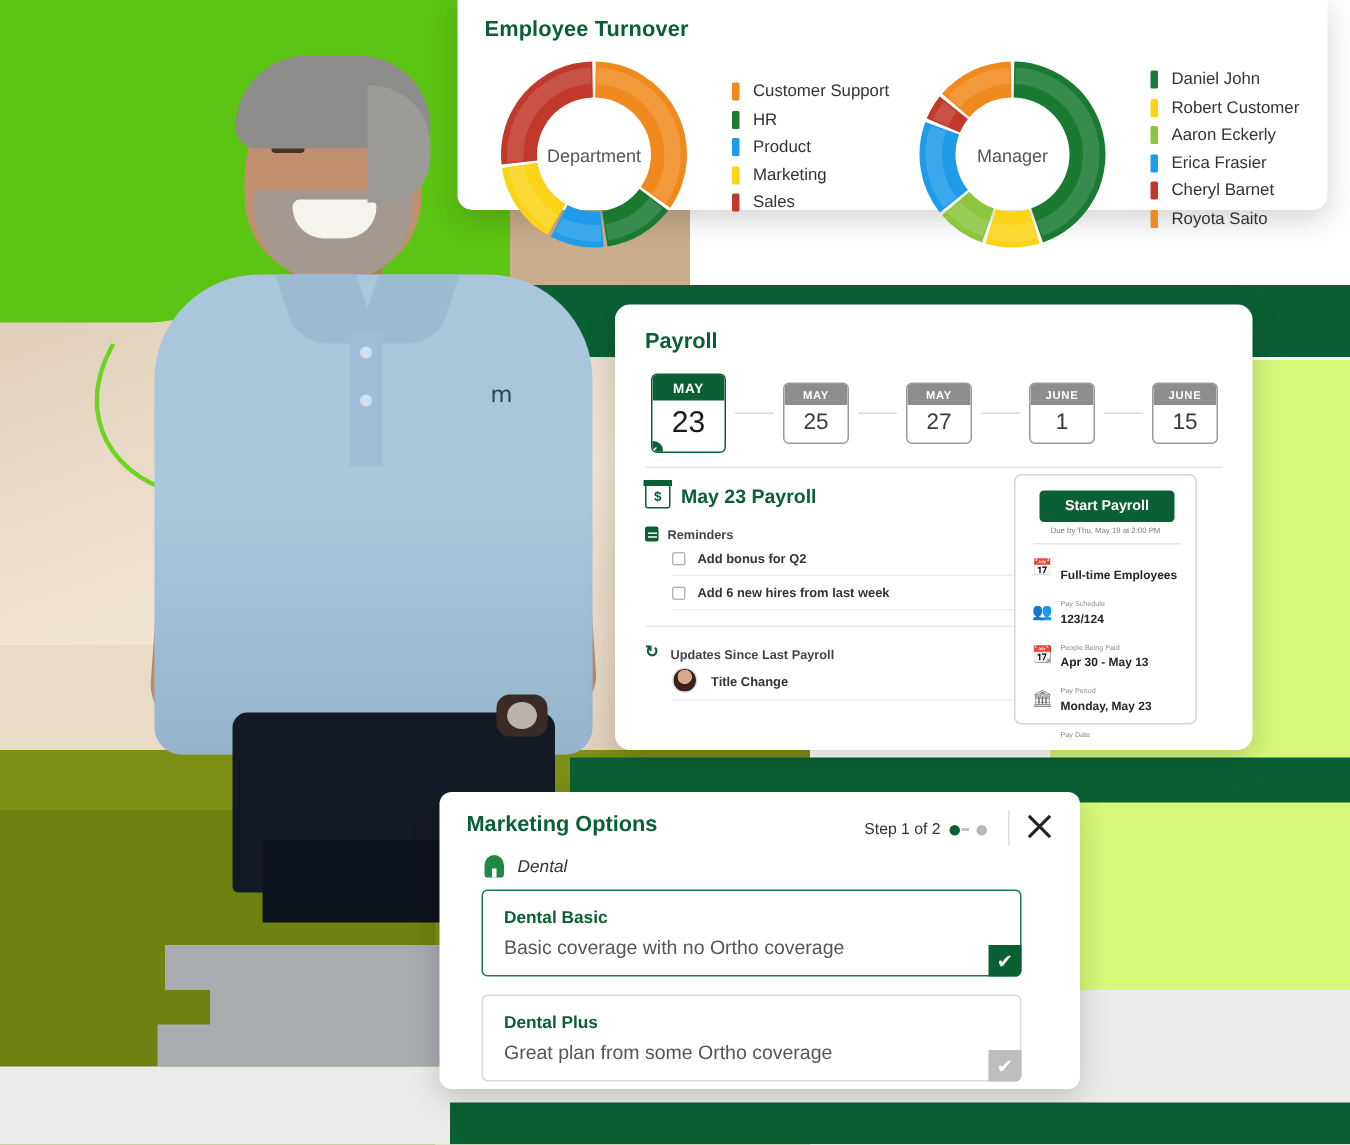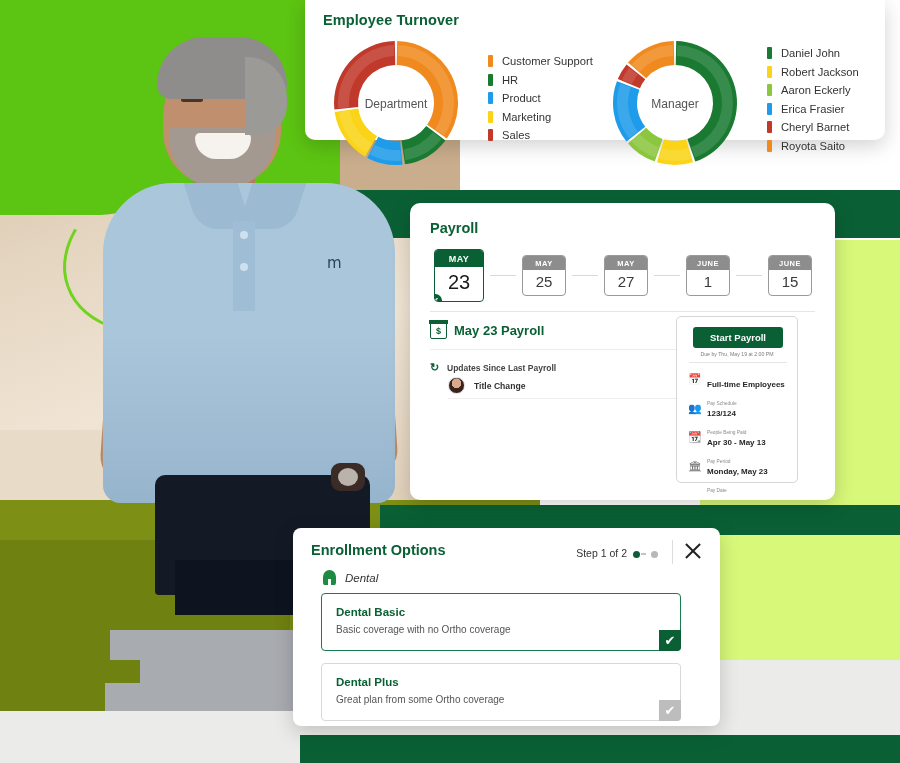--- a/index.html
+++ b/index.html
@@ -178,21 +178,21 @@
   .en-cat { position:absolute; left:30px; top:42px; display:flex; align-items:center;
      font-size:11.5px; color:#333;font-style:italic; }
   .ico-tooth { width:13px; height:15px; background:#1f8a43; margin-right:9px;
      border-radius:50% 50% 12% 12%/ 46% 46% 20% 20%; position:relative; }
   .ico-tooth:after { content:""; position:absolute; left:5px; bottom:0; width:3px; height:6px;
      background:#fff; }
   .plan { position:absolute; left:28px; width:360px; height:58px; border:1px solid #d8d8d8;
      border-radius:4px; background:#fff; }
   .plan.sel { border:1.5px solid #1a7a52; }
   .plan-name { position:absolute; left:14px; top:12px; font-size:11.5px; font-weight:bold; color:#0a6034; }
-  .plan-desc { position:absolute; left:14px; top:30px; font-size:10px; color:#555; }
+  .plan-desc { position:absolute; left:14px; top:30px; font-size:13px; color:#555; }
   .plan-check { position:absolute; right:-1px; bottom:-1px; width:22px; height:21px;
      background:#0a6034; color:#fff; font-size:13px; text-align:center; line-height:21px;
      border-radius:0 0 4px 0; }
   .plan-check.off { background:#bdbdbd; }
 </style>
 </head>
 <body>
 
 <div id="stage">
 
@@ -304,21 +304,21 @@
       </svg>
       <div class="donut-label">Manager</div>
     </div>
     <div class="legend" id="mgr-legend" style="left:462px; top:44px;">
         <div class="legend-row">
           <span class="legend-swatch" style="background:#1a7a32"></span>
           <span>Daniel John</span>
         </div>
         <div class="legend-row">
           <span class="legend-swatch" style="background:#fbd417"></span>
-          <span>Robert Jackson</span>
+          <span>Robert Customer</span>
         </div>
         <div class="legend-row">
           <span class="legend-swatch" style="background:#8cc63e"></span>
           <span>Aaron Eckerly</span>
         </div>
         <div class="legend-row">
           <span class="legend-swatch" style="background:#1e9cea"></span>
           <span>Erica Frasier</span>
         </div>
         <div class="legend-row">
@@ -362,20 +362,34 @@
         </div>
       </div>
     <div class="pr-sep"></div>
 
     <div class="pr-left">
       <div class="pr-sub">
         <span class="ico-caldollar">$</span>
         <span>May 23 Payroll</span>
       </div>
 
+      <div class="pr-group">
+        <div class="pr-grouptitle">
+          <span class="ico-note"></span>
+          <span>Reminders</span>
+        </div>
+        <div class="pr-item">
+          <span class="pr-cb"></span>
+          <span>Add bonus for Q2</span>
+        </div>
+        <div class="pr-item">
+          <span class="pr-cb"></span>
+          <span>Add 6 new hires from last week</span>
+        </div>
+      </div>
 
       <div class="pr-divider"></div>
 
       <div class="pr-group">
         <div class="pr-grouptitle">
           <span class="ico-refresh">↻</span>
           <span>Updates Since Last Payroll</span>
         </div>
         <div class="pr-item" style="height:26px;">
           <span class="pr-avatar"></span>
@@ -403,21 +417,21 @@
           <span><span class="stat-main">Apr 30 - May 13</span><br><span class="stat-sub">Pay Period</span></span>
         </div>
         <div class="stat" style="top: 143px;">
           <span class="stat-ico">🏛</span>
           <span><span class="stat-main">Monday, May 23</span><br><span class="stat-sub">Pay Date</span></span>
         </div>
       </div>
   </div>
 
   <div class="card" id="enroll">
-    <div class="en-title">Enrollment Options</div>
+    <div class="en-title">Marketing Options</div>
     <div class="en-step">
       <span>Step 1 of 2</span><span class="dot on"></span><span class="dot-line"></span><span class="dot off"></span>
     </div>
     <div class="en-divider"></div>
     <div class="en-close"></div>
 
     <div class="en-cat">
       <span class="ico-tooth"></span>
       <span>Dental</span>
     </div>

